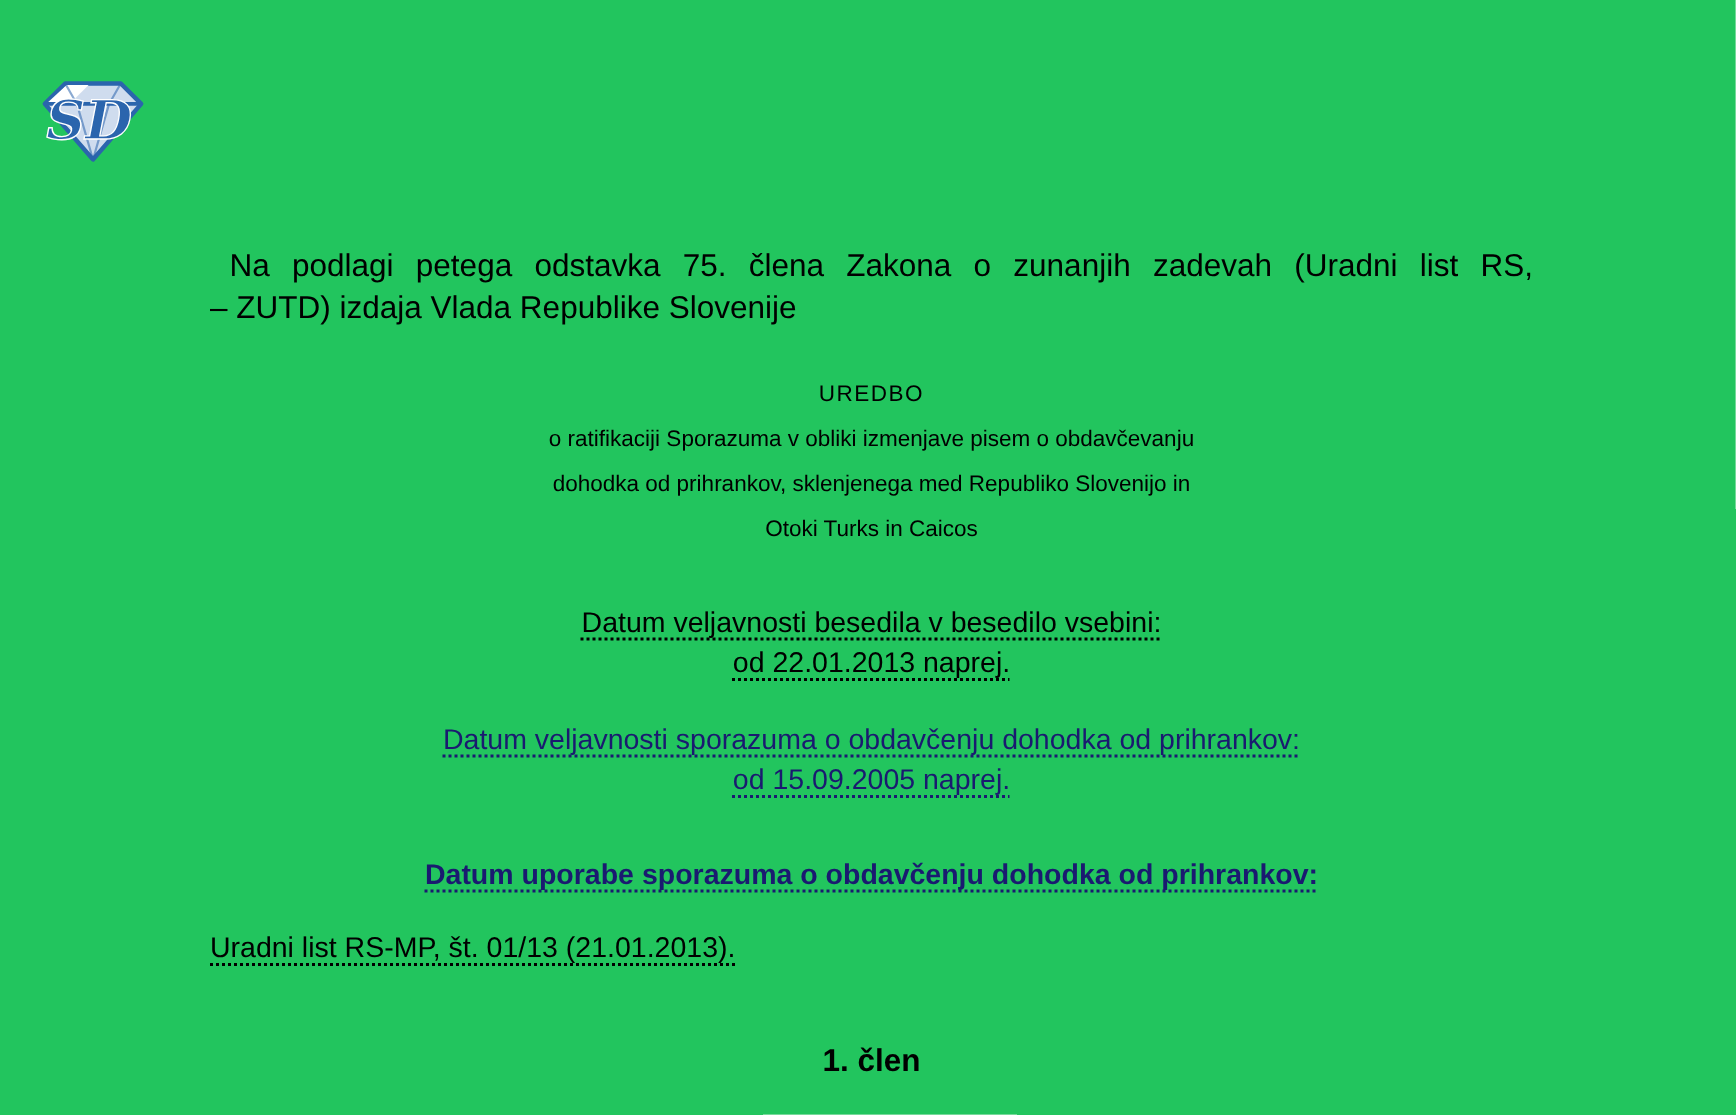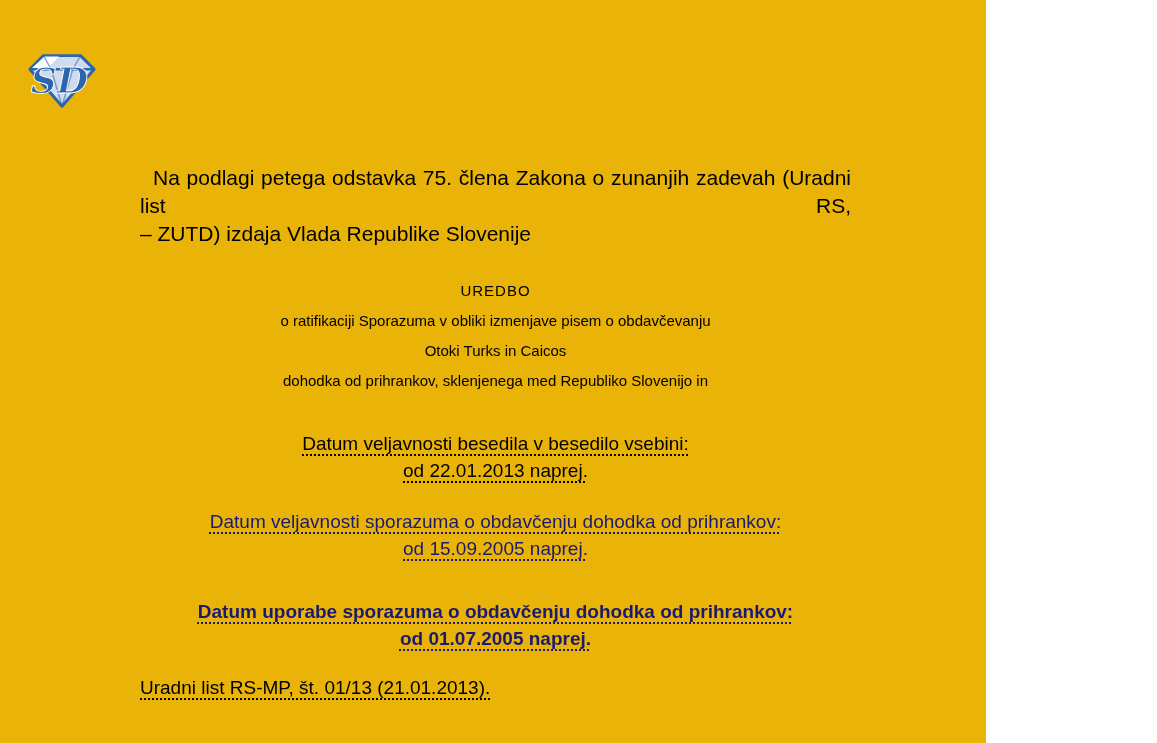--- a/index.html
+++ b/index.html
@@ -6,23 +6,23 @@
   html, body { background: #ffffff; }
   body {
     width: 1157px;
     height: 743px;
     overflow: hidden;
     font-family: "Liberation Sans", "DejaVu Sans", sans-serif;
     color: #000000;
   }
   .page {
     position: relative;
-    width: 986px;
+    width: 1157px;
     height: 743px;
-    background: #eab308;
+    background: #22c55e;
     overflow: hidden;
   }
   .logo {
     position: absolute;
     top: 50px;
     left: 24px;
     width: 76px;
     height: 60px;
   }
   .content {
@@ -97,37 +97,36 @@
   <div class="content">
 
     <div>
       <div class="intro-line first">Na podlagi petega odstavka 75. člena Zakona o zunanjih zadevah (Uradni list RS,</div>
       <div class="intro-line last">– ZUTD) izdaja Vlada Republike Slovenije</div>
     </div>
 
     <div class="title-block">
       <div class="title-heading">UREDBO</div>
       <div>o ratifikaciji Sporazuma v obliki izmenjave pisem o obdavčevanju</div>
+      <div>dohodka od prihrankov, sklenjenega med Republiko Slovenijo in</div>
       <div>Otoki Turks in Caicos</div>
-      <div>dohodka od prihrankov, sklenjenega med Republiko Slovenijo in</div>
     </div>
 
     <div class="note note-1">
       <span class="note-line"><span class="dotted">Datum veljavnosti besedila v besedilo vsebini:</span></span>
       <span class="note-line"><span class="dotted">od 22.01.2013 naprej.</span></span>
     </div>
 
     <div class="note note-2">
       <span class="note-line"><span class="dotted">Datum veljavnosti sporazuma o obdavčenju dohodka od prihrankov:</span></span>
       <span class="note-line"><span class="dotted">od 15.09.2005 naprej.</span></span>
     </div>
 
     <div class="note note-3">
       <span class="note-line"><span class="dotted">Datum uporabe sporazuma o obdavčenju dohodka od prihrankov:</span></span>
-      <span class="note-line"><span class="dotted">od 01.07.2005 naprej.</span></span>
     </div>
 
     <div class="gazette">
       <span class="dotted">Uradni list RS-MP, št. 01/13 (21.01.2013).</span>
     </div>
 
     <div class="article-heading">1. člen</div>
 
   </div>
 </div>

